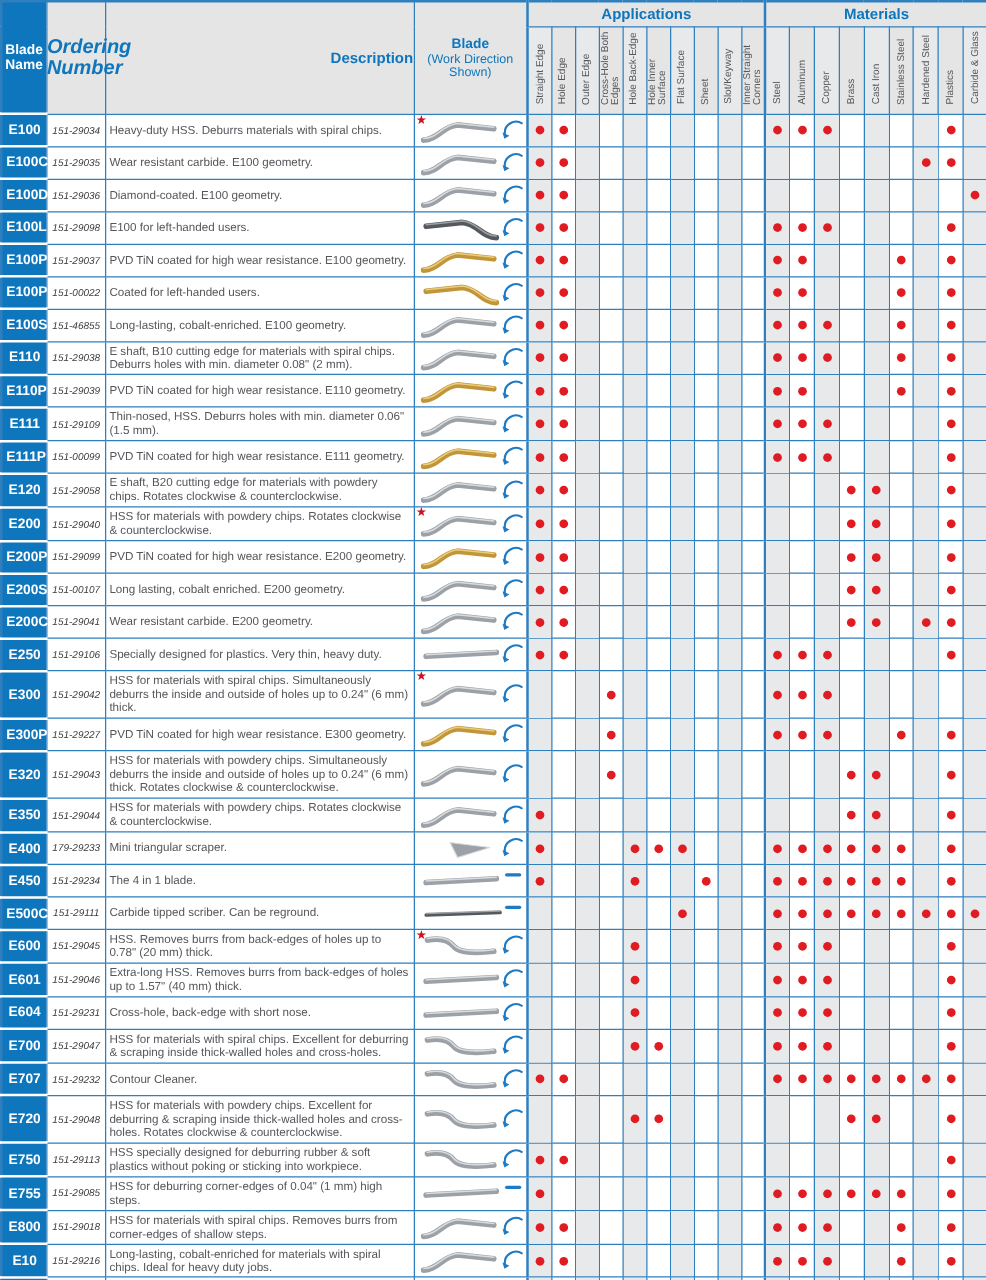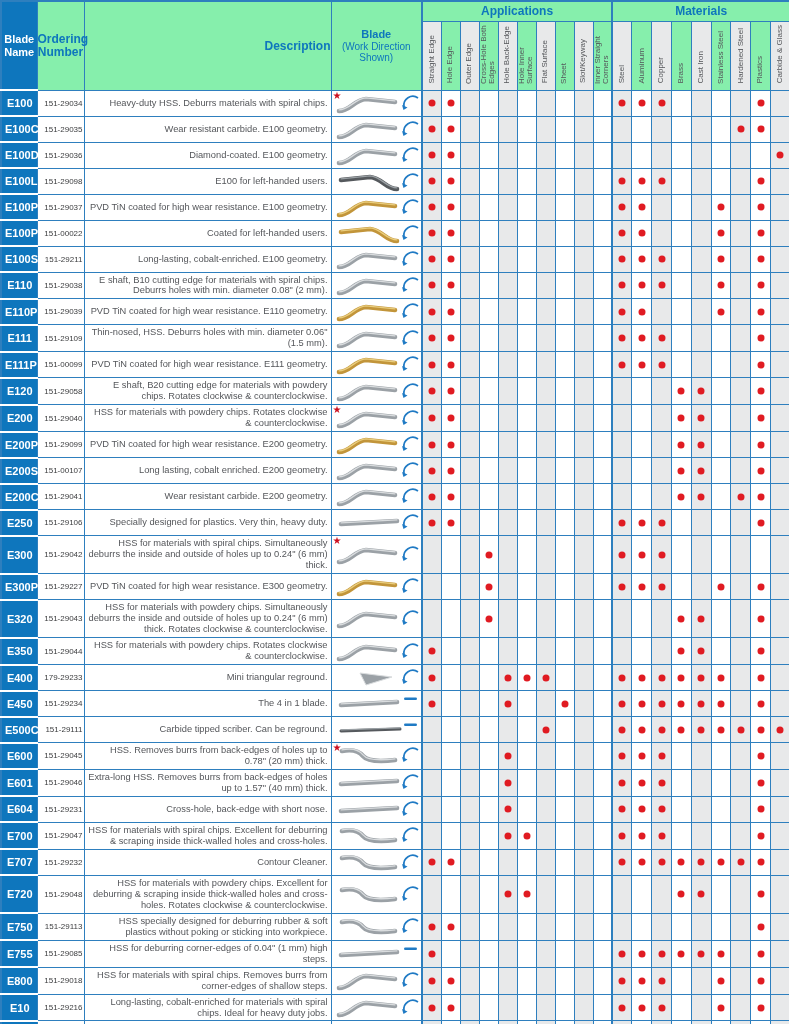--- a/index.html
+++ b/index.html
@@ -10,34 +10,34 @@
   col.c-name{width:36px;}
   col.c-order{width:47px;}
   col.c-desc{width:247px;}
   col.c-blade{width:91px;}
   col.c-dot{width:19px;}
   col.c-mdot{width:19.8px;}
 
   th,td{padding:0;border:1px solid var(--grid,#2e7fbe);box-sizing:border-box;}
 
   
-  thead th{background:#86efac;vertical-align:middle;}
+  thead th{background:#e5e5e5;vertical-align:middle;}
   th.h-name{background:var(--blue,#0e76bd);color:#fff;font-size:11px;font-weight:bold;white-space:pre-line;line-height:1.1;}
-  th.h-order{color:var(--blue,#0e76bd);font-size:12px;font-weight:bold;white-space:pre-line;line-height:1.1;}
+  th.h-order{color:var(--blue,#0e76bd);font-size:16px;font-weight:bold;white-space:pre-line;line-height:1.1;font-style:italic;}
   th.h-desc{color:var(--blue,#0e76bd);font-size:12px;font-weight:bold;text-align:right;}
   th.h-blade{color:var(--blue,#0e76bd);font-size:11px;}
   th.h-blade .sub{display:block;font-size:10px;font-weight:normal;margin-top:1px;}
   th.band{color:var(--blue,#0e76bd);font-size:12px;font-weight:bold;height:20px;}
   tr.rot-row th{height:66px;vertical-align:bottom;}
   th.rot span{writing-mode:vertical-rl;transform:rotate(180deg);display:inline-block;font-size:8px;font-weight:normal;color:var(--txt,#54565a);line-height:1.05;max-height:64px;padding:2px 0 1px 0;text-align:left;white-space:normal;}
 
   
   td.name{background:var(--blue,#0e76bd);color:#fff;font-weight:bold;font-size:11px;text-align:center;padding:2px 2px 2px 3px;border-bottom:2px solid #ffffff;border-top:2px solid #ffffff;}
-  td.order{font-size:8px;color:#3b3c3e;text-align:right;padding:2px 1px 2px 2px;}
-  td.desc{font-size:9.3px;color:var(--txt,#54565a);text-align:right;padding:2px 3px;line-height:1.18;}
+  td.order{font-size:8px;color:#3b3c3e;text-align:center;padding:2px 1px 2px 2px;font-style:italic;}
+  td.desc{font-size:9.3px;color:var(--txt,#54565a);text-align:left;padding:2px 3px;line-height:1.18;}
   td.blade{position:relative;height:25px;}
   td.blade svg{display:block;margin:0 auto;}
   .star{position:absolute;left:1px;top:0px;color:var(--star,#cc1020);font-size:10px;line-height:10px;}
   td.dotcell{position:relative;}
   td.dotcell .dot{position:absolute;left:50%;top:50%;transform:translate(-50%,-50%);width:7px;height:7px;border-radius:50%;background:var(--red,#e01b22);}
   .shade{background:var(--stripe,#e8e9ea);}
   .app-start{border-left:2px solid var(--grid,#2e7fbe);}
   .mat-start{border-left:2px solid var(--grid,#2e7fbe);margin-left:12px;}
   tbody tr{min-height:25px;}
 </style>
@@ -362,21 +362,21 @@
             <span class="dot"></span>
           </td>
           <td class="dotcell shade"></td>
           <td class="dotcell">
             <span class="dot"></span>
           </td>
           <td class="dotcell shade"></td>
         </tr>
         <tr>
           <td class="name">E100S</td>
-          <td class="order">151-29211</td>
+          <td class="order">151-46855</td>
           <td class="desc">Long-lasting, cobalt-enriched. E100 geometry.</td>
           <td class="blade">
             <svg width="89" height="25" viewBox="0 0 89 25">
               <path d="M7 20 C 18 20, 22 9, 34 8 L 63 11" stroke="#9ba1a6" stroke-width="4.6" fill="none" stroke-linecap="round"></path>
               <path d="M7 20 C 18 20, 22 9, 34 8 L 63 11" stroke="#d9dcde" stroke-width="1.3" fill="none" stroke-linecap="round" transform="translate(0,-1.2)"></path>
               <path d="M72 16 A 9 9 0 0 1 86 7" fill="none" stroke="#1f7ac4" stroke-width="1.7"></path>
               <polygon points="70,14 75.5,16.5 71.5,19" fill="#1f7ac4"></polygon>
             </svg>
           </td>
           <td class="dotcell shade app-start">
@@ -1009,21 +1009,21 @@
           <td class="dotcell"></td>
           <td class="dotcell shade"></td>
           <td class="dotcell">
             <span class="dot"></span>
           </td>
           <td class="dotcell shade"></td>
         </tr>
         <tr>
           <td class="name">E400</td>
           <td class="order">179-29233</td>
-          <td class="desc">Mini triangular reground.</td>
+          <td class="desc">Mini triangular scraper.</td>
           <td class="blade">
             <svg width="89" height="25" viewBox="0 0 89 25">
               <polygon points="28,8 60,12 34,20" fill="#9ba1a6" stroke="#d9dcde" stroke-width="1"></polygon>
               <path d="M72 16 A 9 9 0 0 1 86 7" fill="none" stroke="#1f7ac4" stroke-width="1.7"></path>
               <polygon points="70,14 75.5,16.5 71.5,19" fill="#1f7ac4"></polygon>
             </svg>
           </td>
           <td class="dotcell shade app-start">
             <span class="dot"></span>
           </td>

